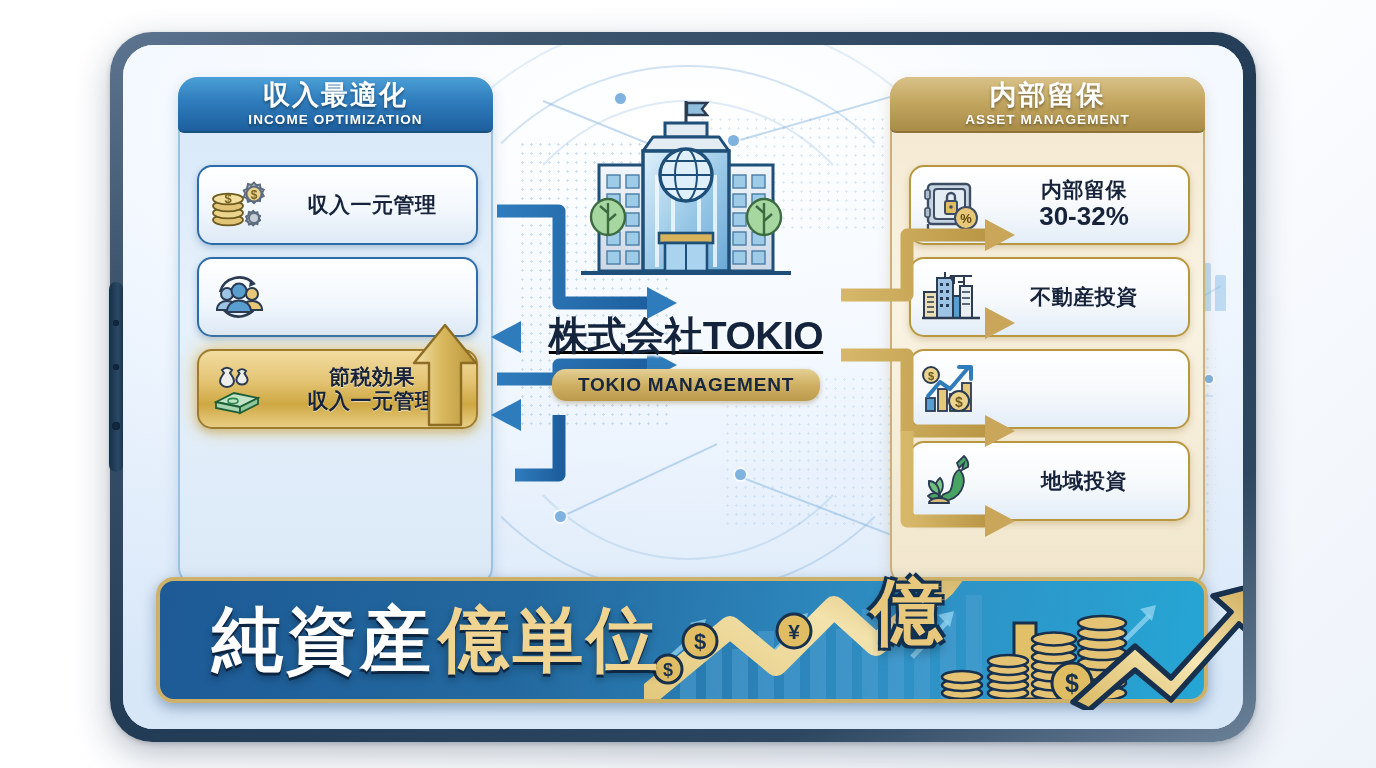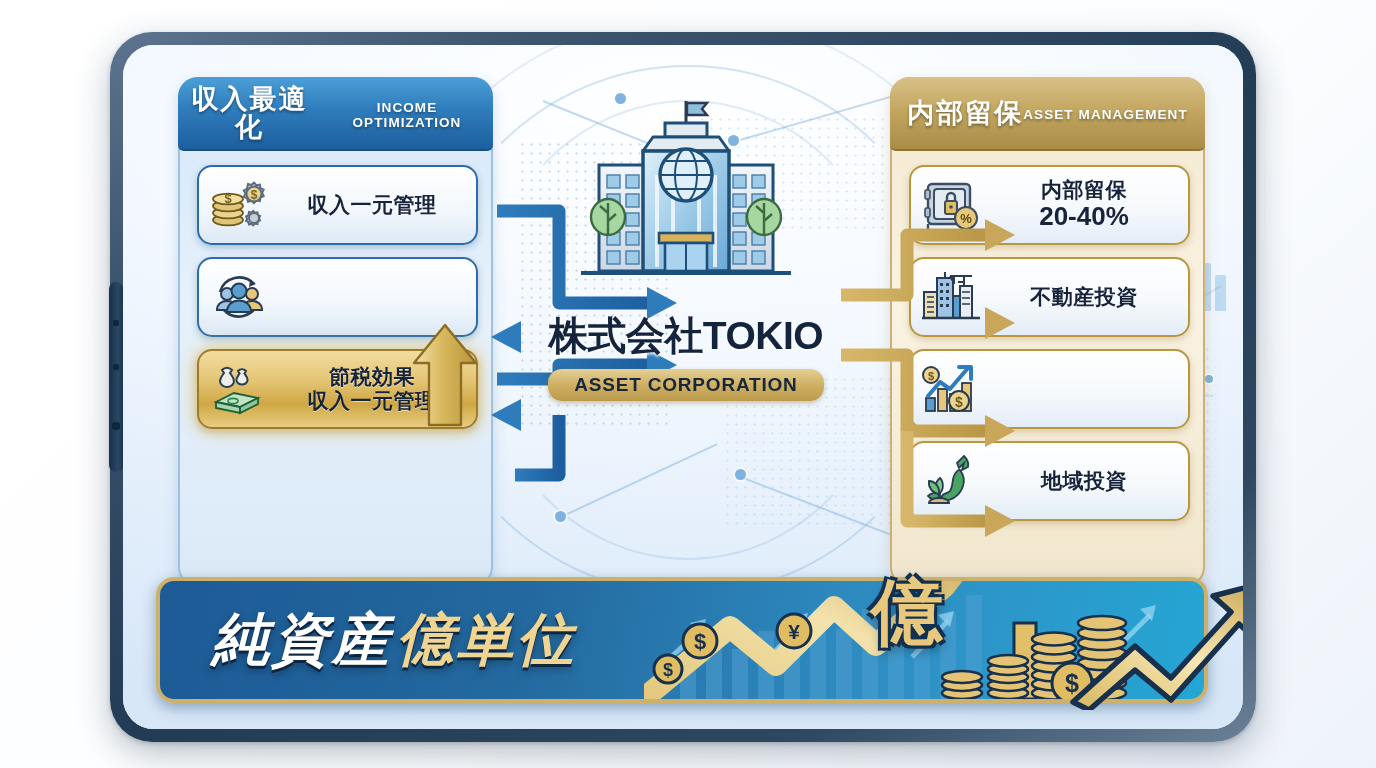--- a/index.html
+++ b/index.html
@@ -61,23 +61,23 @@
     border:2px solid #9cc2e2;
     box-shadow:0 5px 14px rgba(60,110,160,.22);
   }
   #panel-right{
     right:38px; top:32px; width:315px; height:510px;
     background:linear-gradient(180deg,#f3e8cf 0%,#faf3e3 45%,#f1e6cc 100%);
     border:2px solid #cbb07a;
     box-shadow:0 5px 14px rgba(150,120,60,.22);
   }
   .panel-head{
-    position:absolute; left:-2px; top:-2px; width:calc(100% + 4px); height:74px;
-    border-radius:20px 20px 6px 6px; color:#fff; text-align:center;
-    display:flex; flex-direction:row; align-items:center; justify-content:center;
+    position:absolute; left:-2px; top:-2px; width:calc(100% + 4px); height:56px;
+    border-radius:20px 20px 6px 6px; color:#fff; text-align:right;
+    display:flex; flex-direction:column; align-items:center; justify-content:center;
     text-shadow:0 2px 3px rgba(0,0,0,.38);
   }
   .head-blue{ background:linear-gradient(180deg,#4b9fd6 0%,#2f7cbc 45%,#1d5f9e 100%);
               border-bottom:2px solid #17527f; }
   .head-gold{ background:linear-gradient(180deg,#d9c188 0%,#c3a761 45%,#a98c47 100%);
               border-bottom:2px solid #8d7336; }
   .head-jp{ font-size:27px; font-weight:bold; letter-spacing:2px; line-height:1.05; }
   .head-en{ font-size:13.5px; font-weight:bold; letter-spacing:1.1px; margin-top:3px; }
 
   
@@ -100,21 +100,21 @@
     border:2.5px solid #9e7c2c; box-shadow:0 0 20px rgba(236,205,120,.95),0 3px 8px rgba(130,100,35,.45);
   }
   .card-ico{ width:62px; height:62px; flex:0 0 62px; position:relative; }
   .card-txt{ flex:1; font-size:21px; font-weight:bold; color:#16233a; line-height:1.14;
              letter-spacing:.5px; text-align:center; }
   .card-txt .big{ font-size:26px; letter-spacing:0; }
   .card-txt .sm{ font-size:19px; }
   .card-hl .card-txt{ color:#17233a; text-shadow:0 1px 0 rgba(255,255,255,.55); }
 
   
-  #center{ position:absolute; left:398px; top:40px; width:330px; text-align:center; }
+  #center{ position:absolute; left:398px; top:40px; width:330px; text-align:center;text-decoration:underline; }
   #building{ width:250px; height:210px; margin:12px auto 0; position:relative; }
   #corp-jp{ font-size:39px; font-weight:bold; color:#13243c; letter-spacing:-.5px;
             text-shadow:0 2px 3px rgba(255,255,255,.95); margin-top:2px; }
   #corp-en{
     display:inline-block; margin-top:6px; padding:5px 26px; border-radius:14px;
     background:linear-gradient(180deg,#e4cf95 0%,#cfb063 50%,#bb9a4c 100%);
     color:#17273e; font-size:19px; font-weight:bold; letter-spacing:.8px;
     box-shadow:0 2px 5px rgba(140,110,50,.4);
   }
 
@@ -125,22 +125,22 @@
   
   #banner{
     position:absolute; left:33px; bottom:26px; width:1052px; height:126px;
     border-radius:18px; overflow:hidden;
     background:linear-gradient(100deg,#1d5a96 0%,#23699f 35%,#2f8fc4 70%,#25a6d4 100%);
     border:4px solid #cdb06a;
     box-shadow:0 5px 14px rgba(30,70,110,.42);
     display:flex; align-items:center;
   }
   #banner-text{ padding-left:52px; white-space:nowrap; z-index:3; }
-  #banner-text span{ font-size:57px; font-weight:bold; letter-spacing:3px;
-     text-shadow:0 3px 0 rgba(10,30,55,.85), 0 5px 9px rgba(0,0,0,.35);font-style:italic; }
+  #banner-text span{ font-size:71px; font-weight:bold; letter-spacing:3px;
+     text-shadow:0 3px 0 rgba(10,30,55,.85), 0 5px 9px rgba(0,0,0,.35); }
   .bt-white{ color:#ffffff; }
   .bt-gold{ color:#f0d492; }
   #banner-art{ position:absolute; right:0; top:0; width:560px; height:100%; }
   #oku{ position:absolute; left:238px; top:-34px; font-size:72px; font-weight:bold;
         color:#e8c87c; text-shadow:0 0 0 #0f2947,-3px -3px 0 #12304f,3px -3px 0 #12304f,
         -3px 3px 0 #12304f,3px 3px 0 #12304f, 0 6px 12px rgba(0,0,0,.4); z-index:6; }
 </style>
 </head>
 <body>
 
@@ -291,21 +291,21 @@
                   <rect x="25" y="27" width="12" height="13" rx="2" fill="#e0bd62" stroke="#3d4d63" stroke-width="2"></rect>
                   <path d="M27 27v-4a4 4 0 0 1 8 0v4" fill="none" stroke="#3d4d63" stroke-width="2.4"></path>
                   <circle cx="31" cy="33" r="1.8" fill="#3d4d63"></circle>
                   <path d="M8 50v5M50 50v5" stroke="#3d4d63" stroke-width="2.4"></path>
                   <circle cx="46" cy="44" r="11" fill="#e8c878" stroke="#3d4d63" stroke-width="2"></circle>
                   <text x="46" y="49" font-size="13" font-weight="bold" fill="#5d4a14" text-anchor="middle" font-family="Liberation Sans">%</text>
                 </svg>
               </div>
               <div class="card-txt">
                 <div>内部留保</div>
-                <div class="big">20-40%</div>
+                <div class="big">30-32%</div>
               </div>
             </div>
 
             <div class="card card-gold">
               <div class="card-ico">
                 <svg viewBox="0 0 62 62" width="62" height="62">
                   <rect x="4" y="26" width="13" height="26" fill="#ecdfb6" stroke="#2a3b52" stroke-width="2"></rect>
                   <rect x="17" y="12" width="16" height="40" fill="#9dc4e4" stroke="#2a3b52" stroke-width="2"></rect>
                   <rect x="33" y="30" width="10" height="22" fill="#5a9ed0" stroke="#2a3b52" stroke-width="2"></rect>
                   <path d="M25 12V6" stroke="#2a3b52" stroke-width="2"></path>
@@ -498,21 +498,21 @@
               </g>
               <g>
                 <path d="M186 120c0-10 8-18 17-18s17 8 17 18-8 18-17 18-17-8-17-18z" fill="#a7d7a0" stroke="#3d6b41" stroke-width="2.4"></path>
                 <path d="M203 106v32M203 116l-8-7M203 124l8-7" stroke="#3d6b41" stroke-width="2.4"></path>
               </g>
 
               <path d="M20 176h210" stroke="#1e4f78" stroke-width="4"></path>
             </svg>
           </div>
           <div id="corp-jp">株式会社TOKIO</div>
-          <div><span id="corp-en">ASSET CORPORATION</span></div>
+          <div><span id="corp-en">TOKIO MANAGEMENT</span></div>
         </div>
 
         <div id="banner">
           <div id="banner-art">
             <svg width="560" height="120" viewBox="0 0 560 120" style="position:absolute;left:0;bottom:0;">
               <defs>
                 <linearGradient id="goldarrow" x1="0" y1="1" x2="1" y2="0">
                   <stop offset="0" stop-color="#e3c97e"></stop>
                     <stop offset=".5" stop-color="#f3e2ac"></stop>
                   <stop offset="1" stop-color="#c8a44d"></stop>

